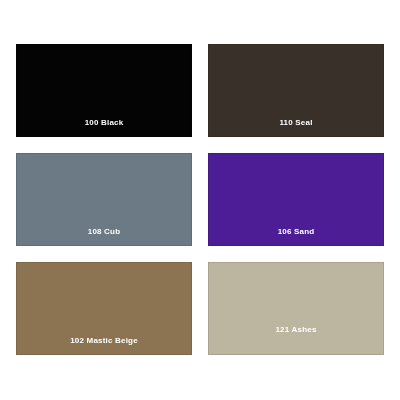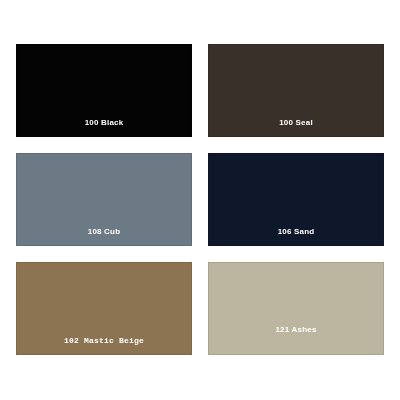--- a/index.html
+++ b/index.html
@@ -67,32 +67,32 @@
 <body style="background-color: rgb(255, 255, 255);">
 
 <div id="swatch-board">
   <div class="swatch-grid">
 
     <div class="swatch" style="background-color: rgb(4, 4, 4);">
       <span class="swatch-label" style="color: rgb(255, 255, 255);">100 Black</span>
     </div>
 
     <div class="swatch" style="background-color: rgb(58, 48, 42);">
-      <span class="swatch-label" style="color: rgb(255, 255, 255);">100 Seal</span>
+      <span class="swatch-label" style="color: rgb(255, 255, 255);">110 Seal</span>
     </div>
 
     <div class="swatch" style="background-color: rgb(107, 122, 132); justify-content: flex-end;">
       <span class="swatch-label" style="color: rgb(255, 255, 255);">108 Cub</span>
     </div>
 
-    <div class="swatch" style="background-color: #0f172a;">
+    <div class="swatch" style="background-color: #4c1d95;">
       <span class="swatch-label" style="color: rgb(255, 255, 255);">106 Sand</span>
     </div>
 
-    <div class="swatch" style="background-color: rgb(140, 116, 83); font-family: Liberation Mono, monospace;">
+    <div class="swatch" style="background-color: rgb(140, 116, 83);">
       <span class="swatch-label" style="color: rgb(255, 255, 255);">102 Mastic Beige</span>
     </div>
 
     <div class="swatch label-raised" style="background-color: rgb(188, 181, 160);">
       <span class="swatch-label" style="color: rgb(255, 255, 255);">121 Ashes</span>
     </div>
 
   </div>
 </div>
 

